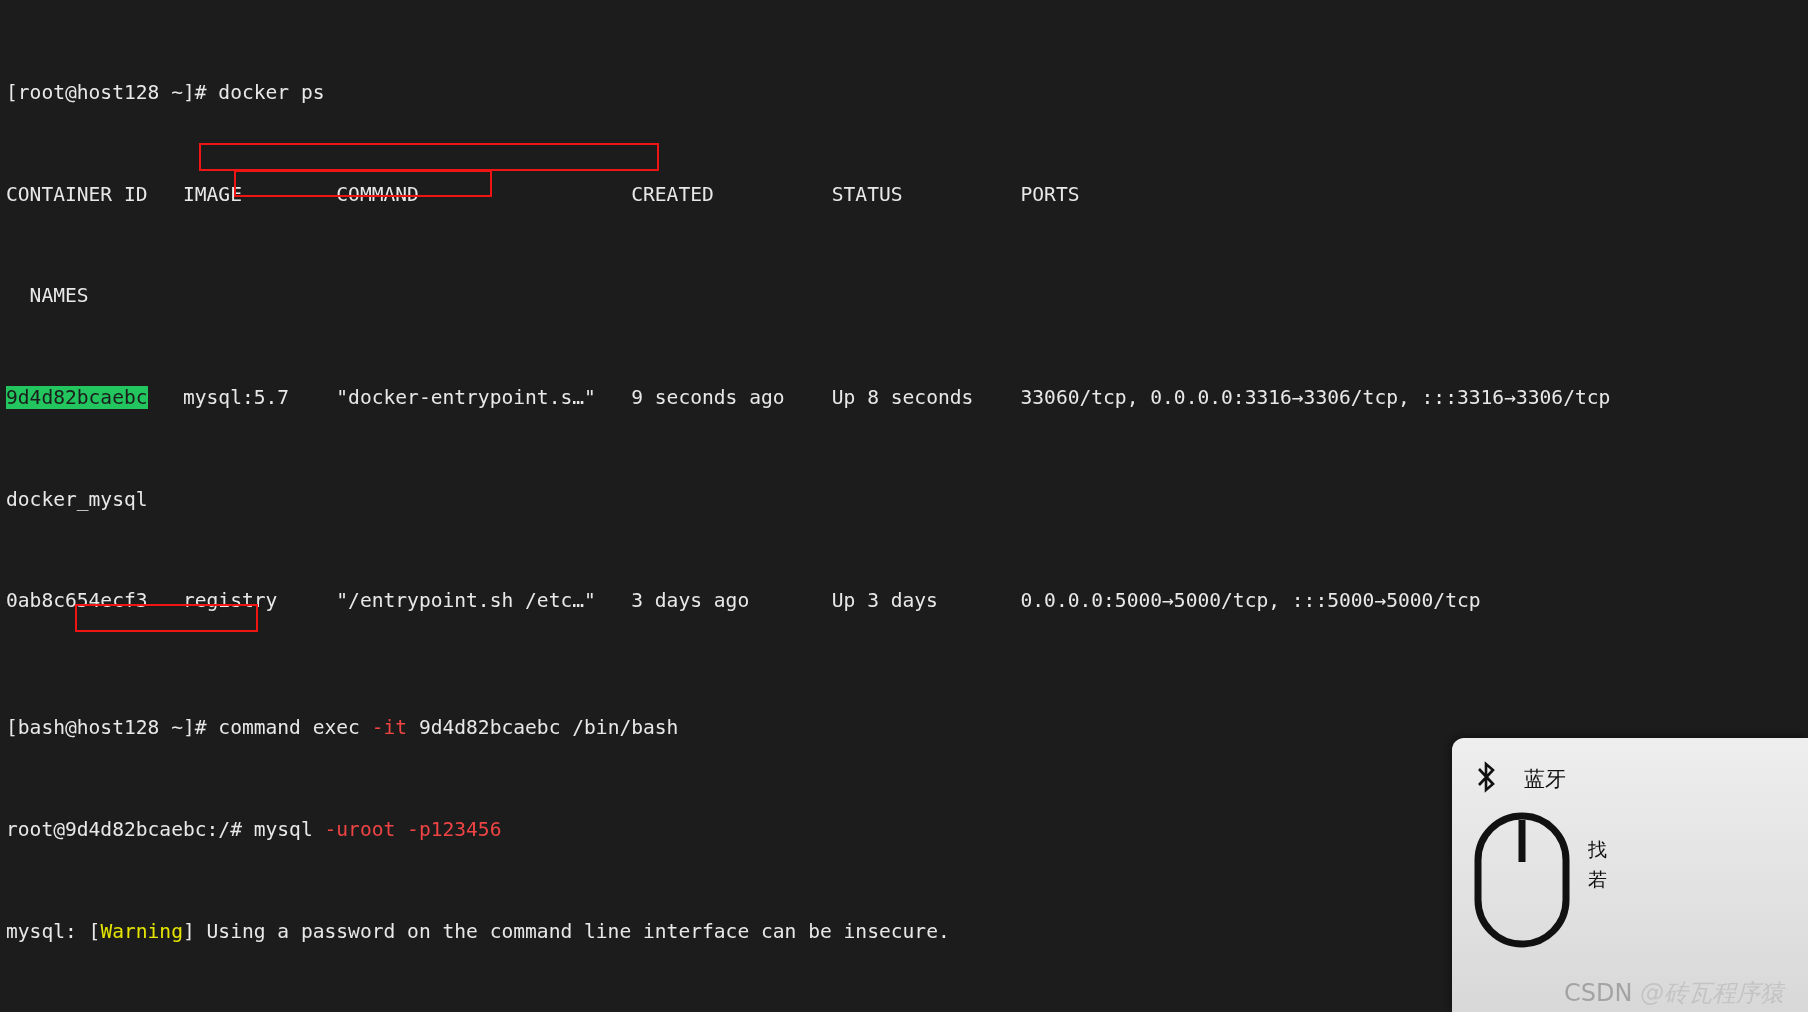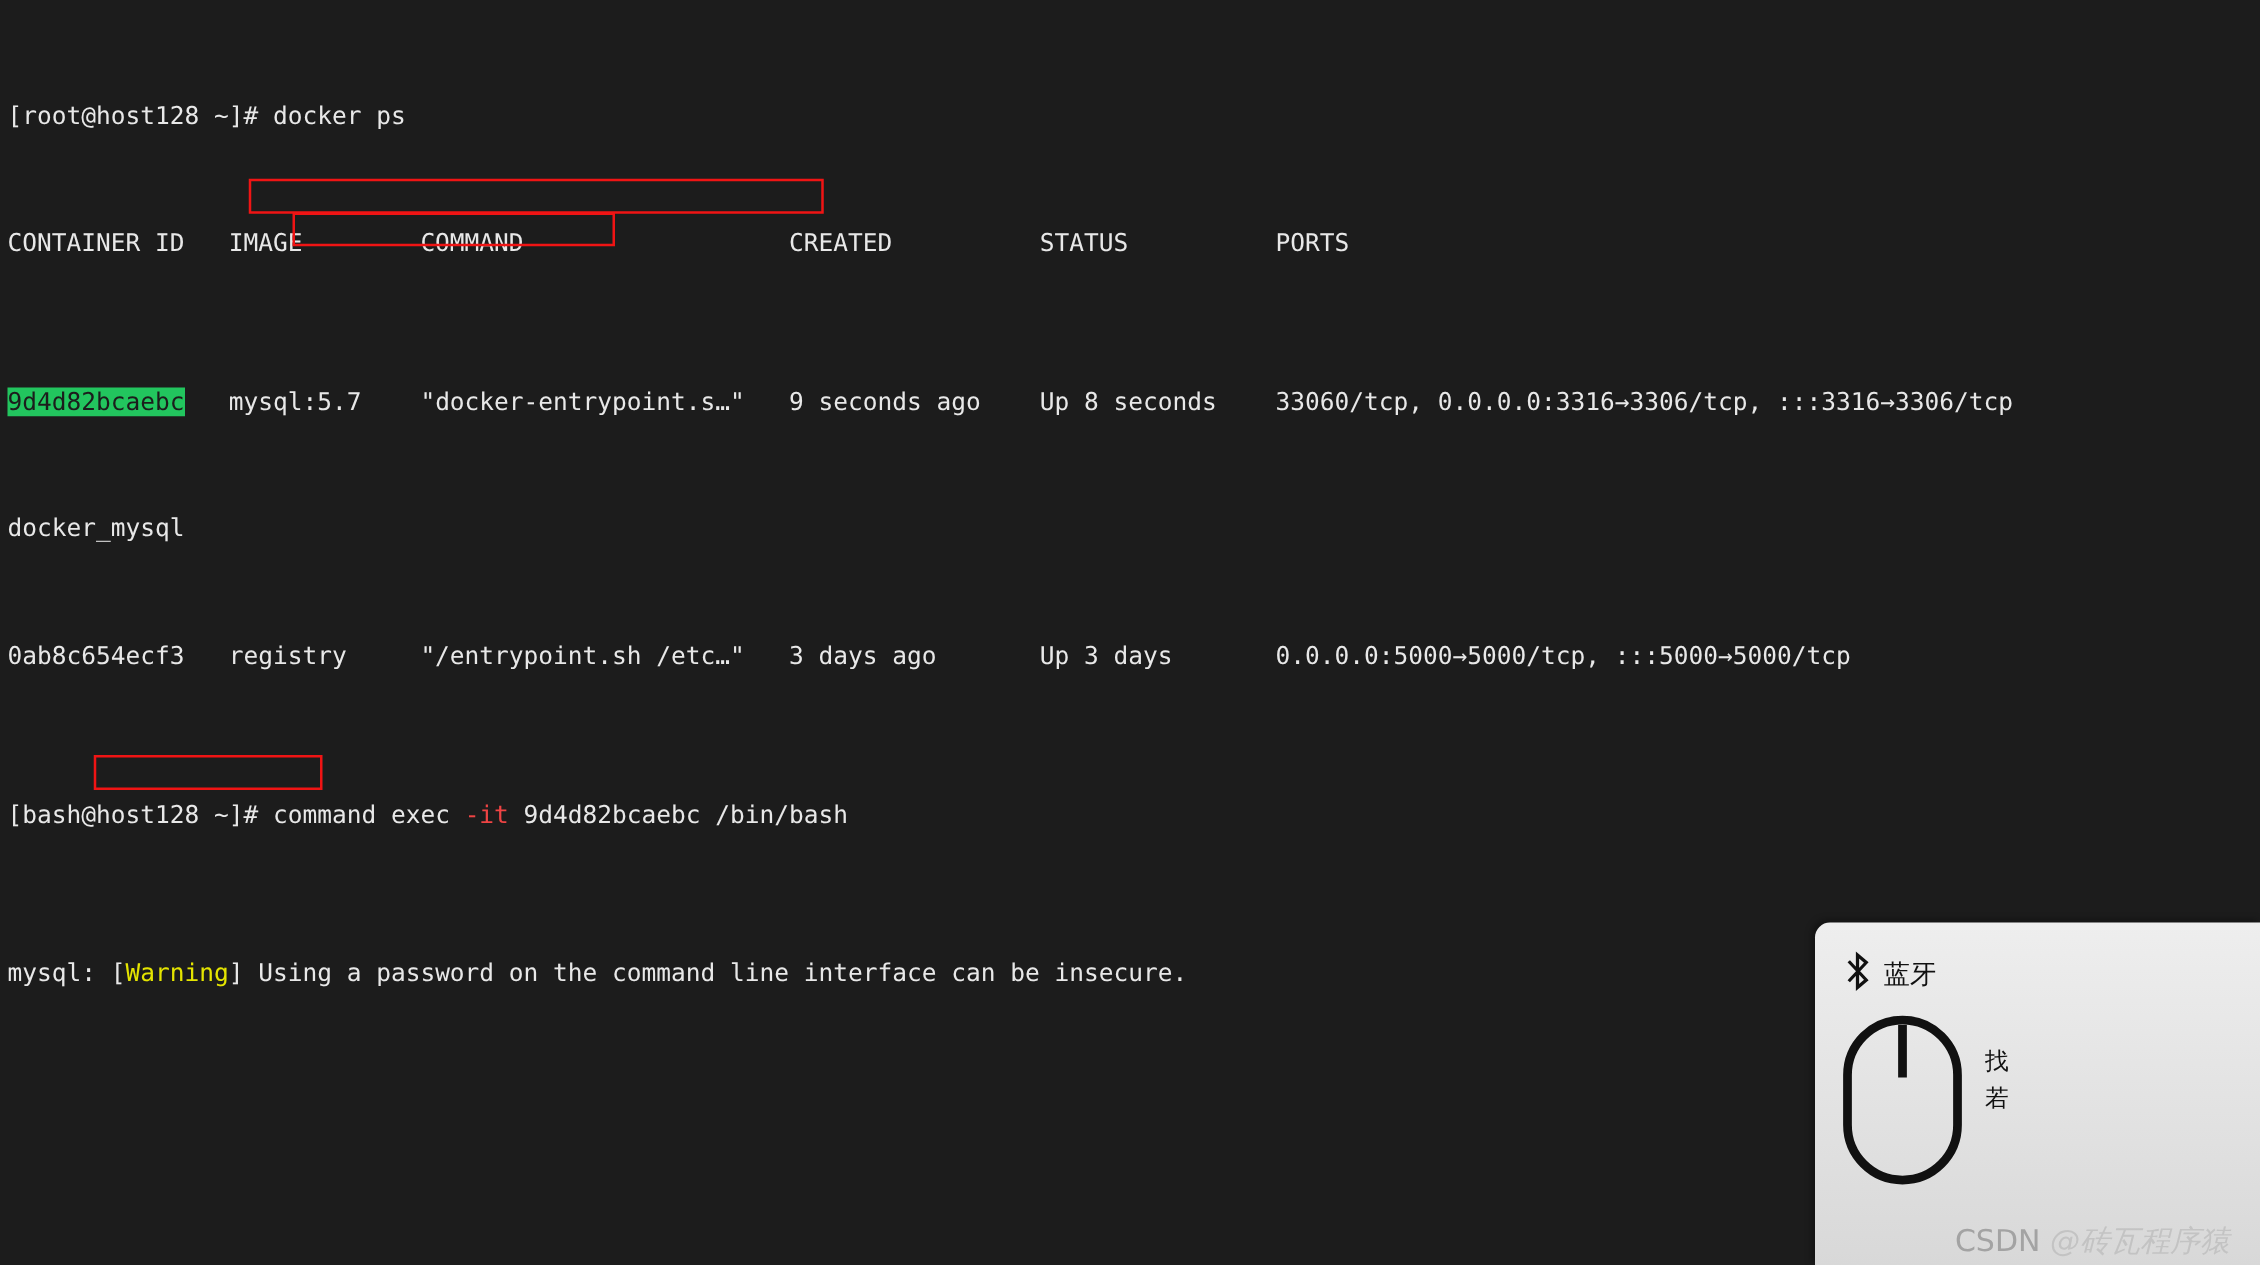--- a/index.html
+++ b/index.html
@@ -35,21 +35,21 @@
   #box-show-databases{left:75px;top:604px;width:183px;height:28px;}
   #bt-popup{
     position:absolute;left:1452px;top:738px;width:356px;height:274px;
     background:linear-gradient(180deg,#eeeeee 0%,#e2e2e2 55%,#d8d8d8 100%);
     border-top-left-radius:12px;
     box-shadow:-2px -2px 6px rgba(0,0,0,.35);
     font-family:"DejaVu Sans","Liberation Sans",sans-serif;
     color:#111;
     overflow:hidden;
   }
-  #bt-header{display:flex;align-items:center;gap:7px;padding:22px 0 0 22px;}
+  #bt-header{display:flex;align-items:center;gap:24px;padding:22px 0 0 22px;}
   #bt-title{font-size:21px;}
   #bt-body{display:flex;align-items:flex-start;padding:12px 0 0 18px;gap:14px;}
   #bt-text{font-size:19px;line-height:30px;padding-top:24px;}
   .mouse-svg{display:block;}
   #watermark{
     position:absolute;right:24px;bottom:3px;
     font-family:"DejaVu Sans","Liberation Sans",sans-serif;
     font-size:24px;color:#9a9a9a;opacity:.85;
     white-space:nowrap;
     z-index:5;
@@ -58,30 +58,32 @@
 </style>
 </head>
 <body>
 
 <div id="terminal">
 
   <div class="ln"><span>[root@host128 ~]# docker ps</span></div>
 
   <div class="ln"><span>CONTAINER ID   IMAGE        COMMAND                  CREATED          STATUS          PORTS</span></div>
 
+  <div class="ln"><span>  NAMES</span></div>
 
   <div class="ln"><span class="sel">9d4d82bcaebc</span><span>   mysql:5.7    "docker-entrypoint.s…"   9 seconds ago    Up 8 seconds    33060/tcp, 0.0.0.0:3316→3306/tcp, :::3316→3306/tcp</span></div>
 
   <div class="ln"><span>docker_mysql</span></div>
 
   <div class="ln"><span>0ab8c654ecf3   registry     "/entrypoint.sh /etc…"   3 days ago       Up 3 days       0.0.0.0:5000→5000/tcp, :::5000→5000/tcp</span></div>
 
 
   <div class="ln"><span>[bash@host128 ~]# </span><span>command exec </span><span class="cyan">-it</span><span> 9d4d82bcaebc /bin/bash</span></div>
 
+  <div class="ln"><span>root@9d4d82bcaebc:/# </span><span>mysql </span><span class="cyan">-uroot</span><span> </span><span class="cyan">-p123456</span></div>
 
   <div class="ln"><span>mysql: [</span><span class="warn">Warning</span><span>] Using a password on the command line interface can be insecure.</span></div>
 
   
   
   
   
   
   
   

